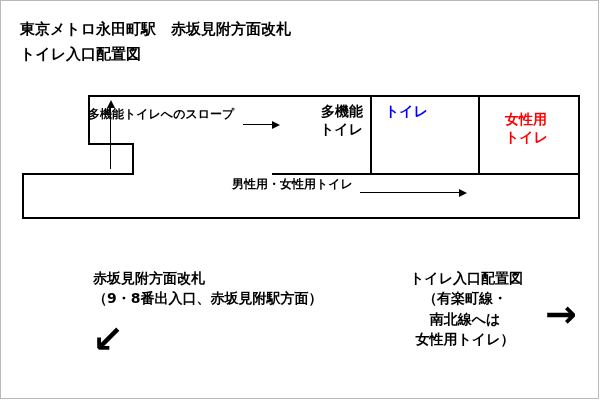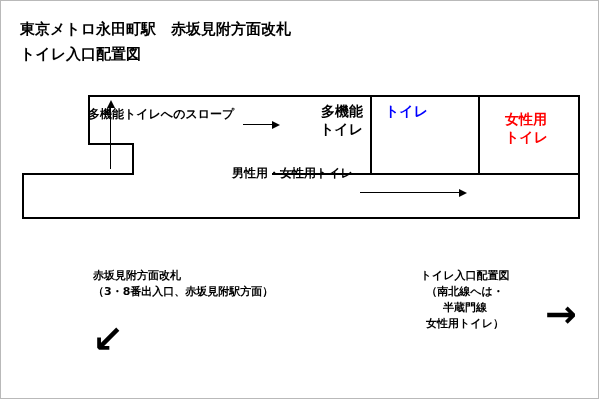--- a/index.html
+++ b/index.html
@@ -78,21 +78,21 @@
   }
   .head-up {
     border-left: 4px solid transparent;
     border-right: 4px solid transparent;
     border-bottom: 8px solid #000000;
   }
 
   
   .caption {
     position: absolute;
-    font-size: 11px;
+    font-size: 14px;
     font-weight: bold;
     line-height: 1.45;
     white-space: nowrap;
   }
   .caption.center { text-align: center; }
 
   .big-arrow {
     position: absolute;
     font-size: 38px;
     line-height: 1;
@@ -148,35 +148,35 @@
   </div>
 
   <div class="label small-label" style="left:88px; top:107px;">多機能トイレへのスロープ</div>
 
   <div class="arrow-line" style="left:243px; top:124px; width:30px; height:1px;"></div>
   <div class="arrow-head head-right" style="left:272px; top:121px;"></div>
 
   <div class="arrow-line" style="left:110px; top:107px; width:1px; height:62px;"></div>
   <div class="arrow-head head-up" style="left:107px; top:100px;"></div>
 
-  <div class="label small-label" style="left:232px; top:166px;text-align:center;">
+  <div class="label small-label" style="left:232px; top:177px;text-align:center;">
     <div>男性用・女性用トイレ</div>
   </div>
 
   <div class="arrow-line" style="left:360px; top:192px; width:100px; height:1px;"></div>
   <div class="arrow-head head-right" style="left:459px; top:189px;"></div>
 
   <div class="caption" style="left:93px; top:268px;">
     <div>赤坂見附方面改札</div>
-    <div>（3・8番出入口、赤坂見附駅方面）</div>
+    <div>（9・8番出入口、赤坂見附駅方面）</div>
   </div>
 
   <div class="caption center" style="left:410px; top:268px; width:110px;">
     <div>トイレ入口配置図</div>
-    <div>（南北線へは・</div>
-    <div>半蔵門線</div>
+    <div>（有楽町線・</div>
+    <div>南北線へは</div>
     <div>女性用トイレ）</div>
   </div>
 
   <div class="big-arrow" style="left:92px; top:320px;">↙</div>
   <div class="big-arrow" style="left:545px; top:295px;">→</div>
 
 </div>
 
 </body></html>

